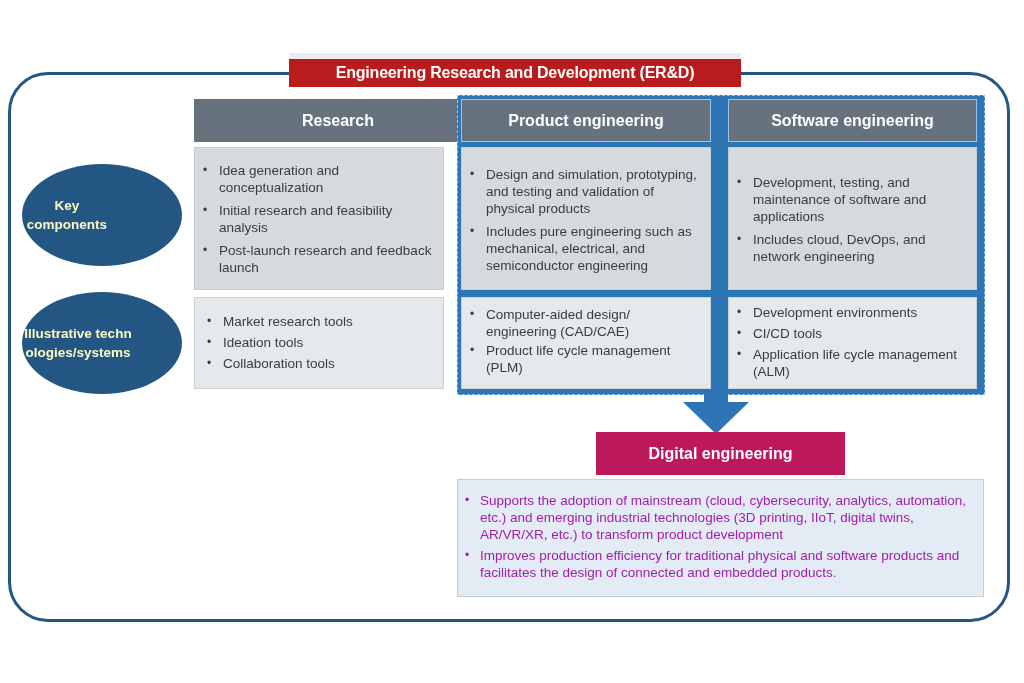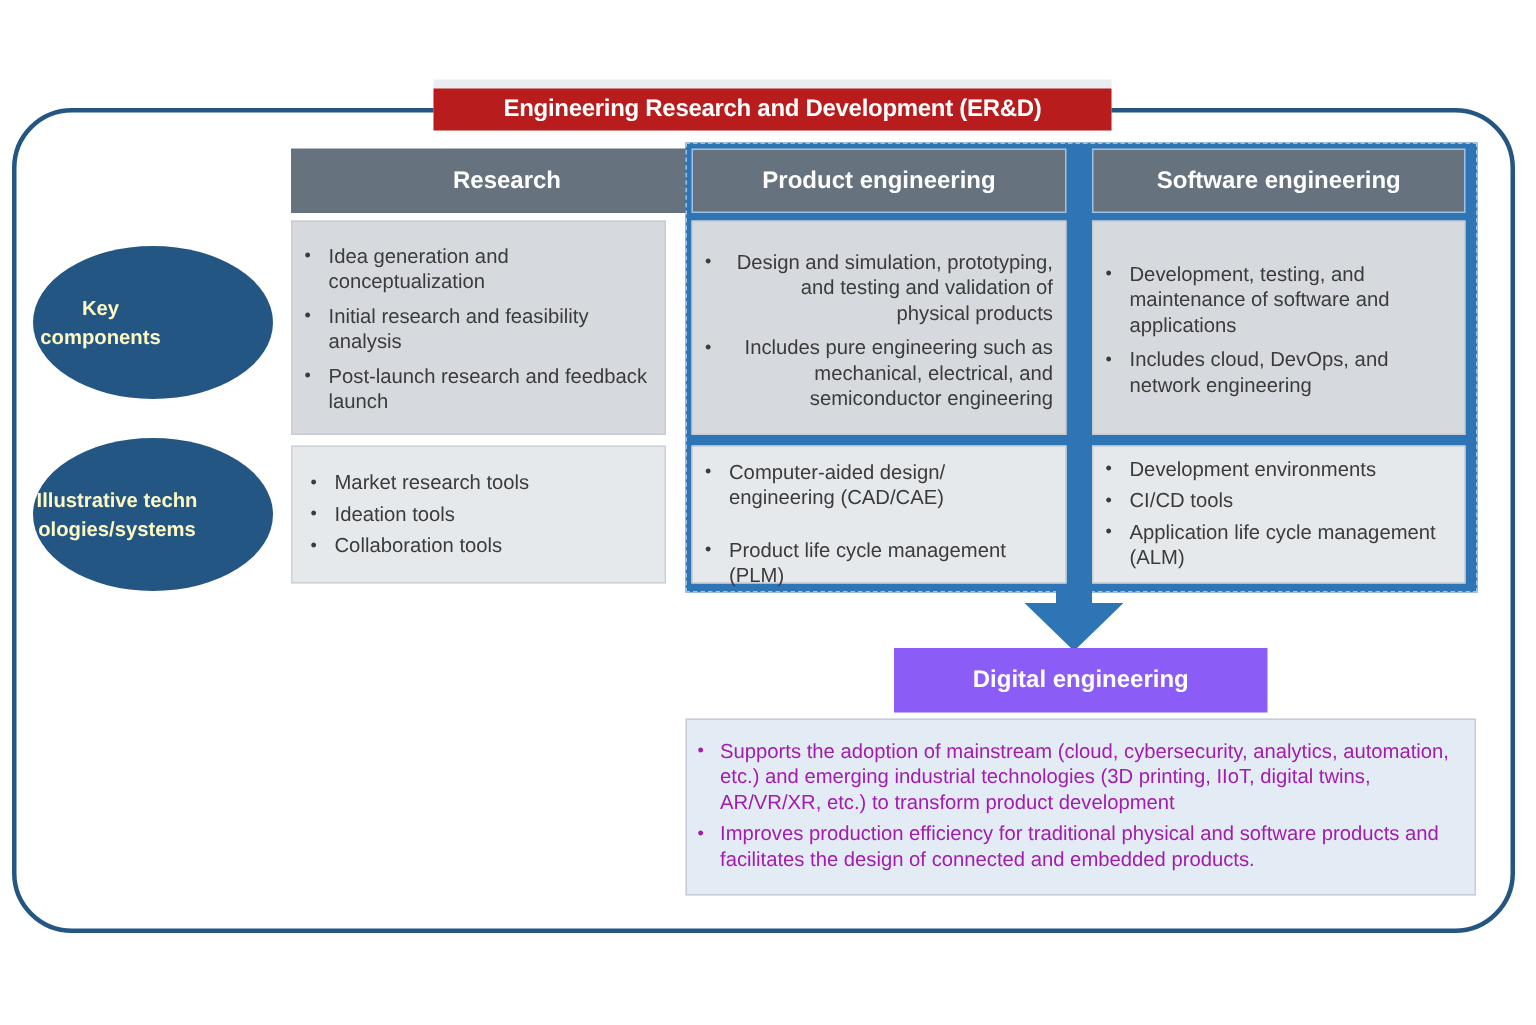--- a/index.html
+++ b/index.html
@@ -12,21 +12,21 @@
     .oval.illus { left: 22px; top: 292px; width: 160px; height: 102px; }
     .hdr { position: absolute; background: #66727e; color: #fff; font-weight: bold; font-size: 16px; display: flex; align-items: center; justify-content: center; box-sizing: border-box; }
     .blue-frame { position: absolute; left: 457px; top: 95px; width: 528px; height: 300px; background: #2e75b6; border: 1px dashed #9cc3e6; box-sizing: border-box; }
     .cell { position: absolute; box-sizing: border-box; color: #3b3b3b; font-size: 13.5px; line-height: 17px; }
     .cell ul { margin: 0; padding: 0; list-style: none; }
     .cell li { position: relative; padding-left: 24px; margin-bottom: 6px; }
     .cell li::before { content: "\2022"; position: absolute; left: 8px; top: 0; font-size: 12px; }
     .gray1 { background: #d6dadf; border: 1px solid #c7ccd2; }
     .gray2 { background: #e6e9ec; border: 1px solid #cdd1d6; }
     .arrow { position: absolute; left: 683px; top: 392px; width: 66px; height: 42px; }
-    .digital-hdr { position: absolute; left: 596px; top: 432px; width: 249px; height: 43px; background: #8b5cf6; color: #fff; font-weight: bold; font-size: 16px; display: flex; align-items: center; justify-content: center; }
+    .digital-hdr { position: absolute; left: 596px; top: 432px; width: 249px; height: 43px; background: #be185d; color: #fff; font-weight: bold; font-size: 16px; display: flex; align-items: center; justify-content: center; }
     .digital-body { position: absolute; left: 457px; top: 479px; width: 527px; height: 118px; background: #e3ecf5; border: 1px solid #c5ccd4; box-sizing: border-box; padding: 12px 8px 0 0; color: #a21caf; font-size: 13.5px; line-height: 17px; }
     .digital-body ul { margin: 0; padding: 0; list-style: none; }
     .digital-body li { position: relative; padding-left: 22px; margin-bottom: 4px; }
     .digital-body li::before { content: "\2022"; position: absolute; left: 7px; top: 0; font-size: 12px; }
   </style>
 </head>
 <body>
 
 <div class="outer"></div>
 <div class="title-bg"></div>
@@ -51,29 +51,29 @@
   <ul>
     <li style="margin-bottom:4px;">Market research tools</li>
     <li style="margin-bottom:4px;">Ideation tools</li>
     <li style="margin-bottom:4px;">Collaboration tools</li>
   </ul>
 </div>
 
 <div class="blue-frame"></div>
 
 <div class="hdr" style="left:461px;top:99px;width:250px;height:43px;border:1px solid #9cc3e6;">Product engineering</div>
-<div class="cell gray1" style="left:461px;top:147px;width:250px;height:143px;padding:18px 8px 0 0;text-align:right;">
+<div class="cell gray1" style="left:461px;top:147px;width:250px;height:143px;padding:18px 8px 0 0;">
   <ul>
     <li>Design and simulation, prototyping, and testing and validation of physical products</li>
     <li>Includes pure engineering such as mechanical, electrical, and semiconductor engineering</li>
   </ul>
 </div>
 <div class="cell gray2" style="left:461px;top:297px;width:250px;height:92px;padding:8px 8px 0 0;">
   <ul>
-    <li style="margin-bottom:18px;">Computer-aided design/ engineering (CAD/CAE)</li>
+    <li style="margin-bottom:2px;">Computer-aided design/ engineering (CAD/CAE)</li>
     <li>Product life cycle management (PLM)</li>
   </ul>
 </div>
 
 <div class="hdr" style="left:728px;top:99px;width:249px;height:43px;border:1px solid #9cc3e6;">Software engineering</div>
 <div class="cell gray1" style="left:728px;top:147px;width:249px;height:143px;padding:26px 8px 0 0;">
   <ul>
     <li>Development, testing, and maintenance of software and applications</li>
     <li>Includes cloud, DevOps, and network engineering</li>
   </ul>

